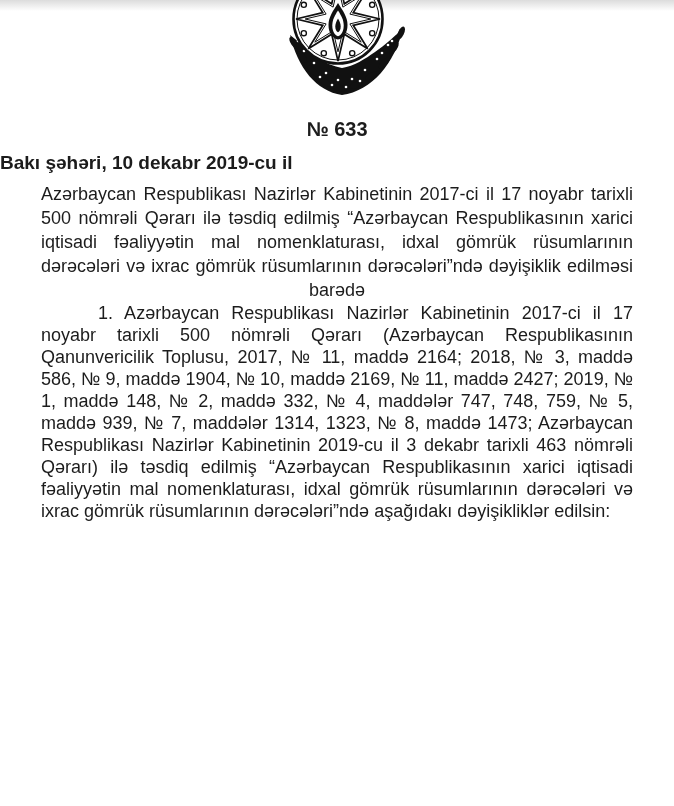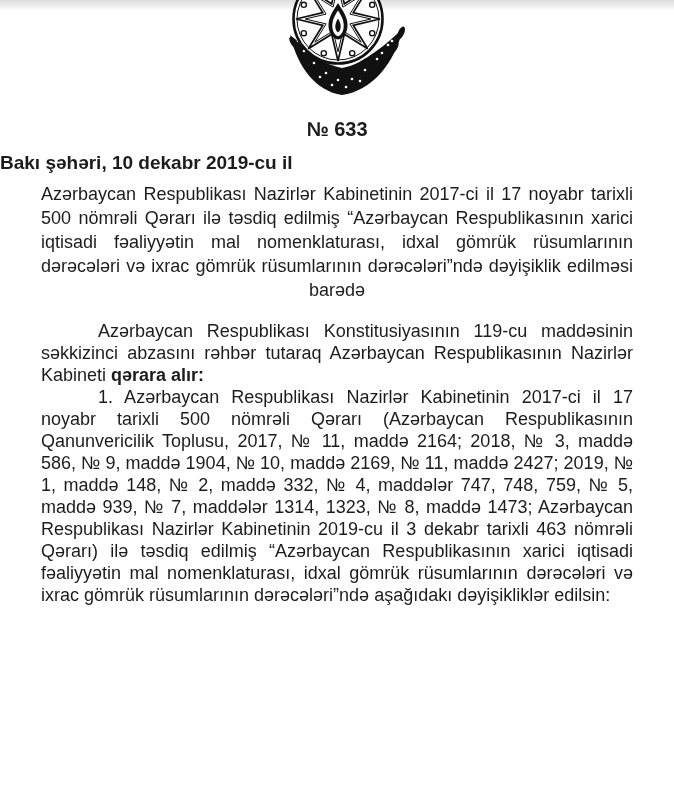--- a/index.html
+++ b/index.html
@@ -112,18 +112,17 @@
   <div class="org">
   </div>
 
 
   <div class="doc-num">№ 633</div>
 
   <div class="place-date">Bakı şəhəri, 10 dekabr 2019-cu il</div>
 
   <div class="title">Azərbaycan Respublikası Nazirlər Kabinetinin 2017-ci il 17 noyabr tarixli 500 nömrəli Qərarı ilə təsdiq edilmiş “Azərbaycan Respublikasının xarici iqtisadi fəaliyyətin mal nomenklaturası, idxal gömrük rüsumlarının dərəcələri və ixrac gömrük rüsumlarının dərəcələri”ndə dəyişiklik edilməsi barədə</div>
 
-  <p class="para first"><span>Azərbaycan Respublikası Konstitusiyasının 119-cu maddəsinin səkkizinci abzasını rəhbər tutaraq Azərbaycan Respublikasının Nazirlər Kabineti </span><span class="b">qərara alır:</span></p>
 
   <p class="para">1. Azərbaycan Respublikası Nazirlər Kabinetinin 2017-ci il 17 noyabr tarixli 500 nömrəli Qərarı (Azərbaycan Respublikasının Qanunvericilik Toplusu, 2017, № 11, maddə 2164; 2018, № 3, maddə 586, № 9, maddə 1904, № 10, maddə 2169, № 11, maddə 2427; 2019, № 1, maddə 148, № 2, maddə 332, № 4, maddələr 747, 748, 759, № 5, maddə 939, № 7, maddələr 1314, 1323, № 8, maddə 1473; Azərbaycan Respublikası Nazirlər Kabinetinin 2019-cu il 3 dekabr tarixli 463 nömrəli Qərarı) ilə təsdiq edilmiş “Azərbaycan Respublikasının xarici iqtisadi fəaliyyətin mal nomenklaturası, idxal gömrük rüsumlarının dərəcələri və ixrac gömrük rüsumlarının dərəcələri”ndə aşağıdakı dəyişikliklər edilsin:</p>
 
 
 </div>
 
 </body></html>

